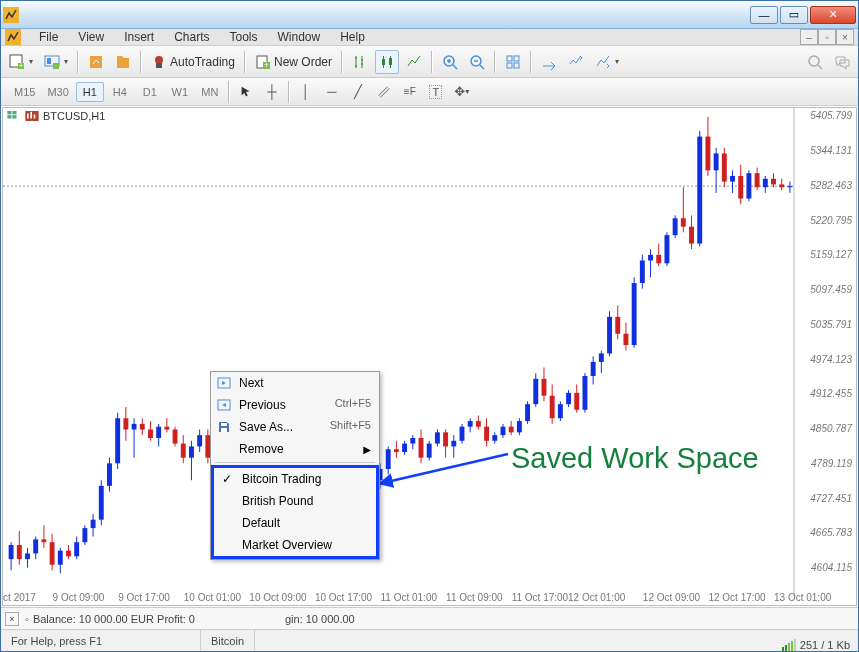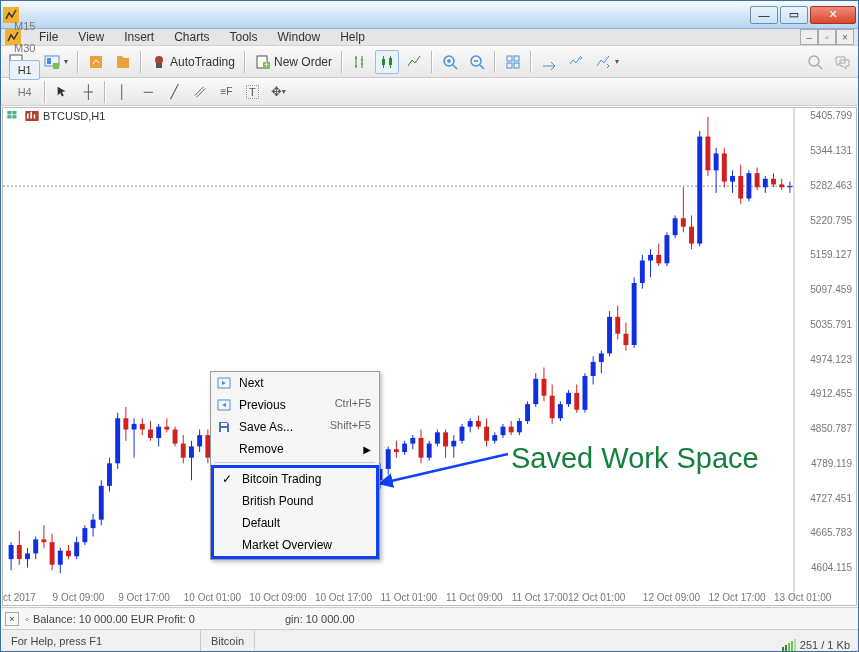--- a/index.html
+++ b/index.html
@@ -34,21 +34,21 @@
 .toolbar2 { height:28px; display:flex; align-items:center; padding:2px 8px; background:linear-gradient(to bottom,#fafafa,#e8e8e8); border-bottom:1px solid #ccc; gap:2px; }
 .tf-btn { min-width:28px; height:20px; font-size:11px; color:#777; display:flex; align-items:center; justify-content:center; border:1px solid transparent; cursor:pointer; padding:0 4px; border-radius:2px;}
 .tf-btn.active { border:1px solid #9cbce0; background:#eaf2fb; color:#333; }
 .tool-btn { width:24px; height:22px; display:flex; align-items:center; justify-content:center; border:1px solid transparent; cursor:pointer; border-radius:2px; font-size:13px; color:#555; }
 
 
 .chart-wrap { flex:1; position:relative; background:#fff; border:1px solid #bbb; margin:1px; overflow:hidden; }
 .chart-header { position:absolute; top:2px; left:4px; font-size:11px; color:#333; display:flex; align-items:center; gap:4px; z-index:5; }
 .chart-header .ic { width:14px; height:10px; }
 .chart-svg { position:absolute; inset:0; }
-.y-axis-label { position:absolute; right:4px; font-size:10px; color:#777; text-align:center; }
+.y-axis-label { position:absolute; right:4px; font-size:10px; color:#777; text-align:center;font-style:italic; }
 .x-axis-label { position:absolute; bottom:2px; font-size:10px; color:#777; white-space:nowrap; }
 .annotation { position:absolute; color:#15803d; font-size:29px; font-family: Arial; }
 
 
 .ctx-menu { position:absolute; background:#f6f6f6; border:1px solid #999; box-shadow:2px 2px 4px rgba(0,0,0,.25); font-size:12px; z-index:30; min-width:170px; }
 .ctx-item { height:22px; display:flex; align-items:center; padding:0 8px 0 28px; cursor:pointer; position:relative; }
 .ctx-item .shortcut { margin-left:auto; color:#666; font-size:11px;margin-top:40px; }
 .ctx-item .submenu-arrow { margin-left:auto; font-size:10px; }
 .ctx-sep { height:1px; background:#ccc; margin:2px 4px; }
 .ctx-item .ic { position:absolute; left:6px; width:14px; height:14px; }
@@ -214,21 +214,21 @@
       </div>
     <div class="tb-btn">
         <svg viewBox="0 0 16 16">
           <path d="M2 3h9v6H6l-3 3V9H2z" fill="none" stroke="#aaa"></path>
           <path d="M6 6h9v6h-3v3l-3-3H6z" fill="none" stroke="#aaa"></path>
         </svg>
       </div>
   </div>
 
   <div class="toolbar2">
-    <div id="tf-container" style="display:flex;gap:2px;flex-direction:column;">
+    <div id="tf-container" style="display:flex;gap:2px;">
         <div class="tf-btn">M15</div>
         <div class="tf-btn">M30</div>
         <div class="tf-btn active">H1</div>
         <div class="tf-btn">H4</div>
         <div class="tf-btn">D1</div>
         <div class="tf-btn">W1</div>
         <div class="tf-btn">MN</div>
       </div>
     <div class="tb-sep"></div>
     <div class="tool-btn">

